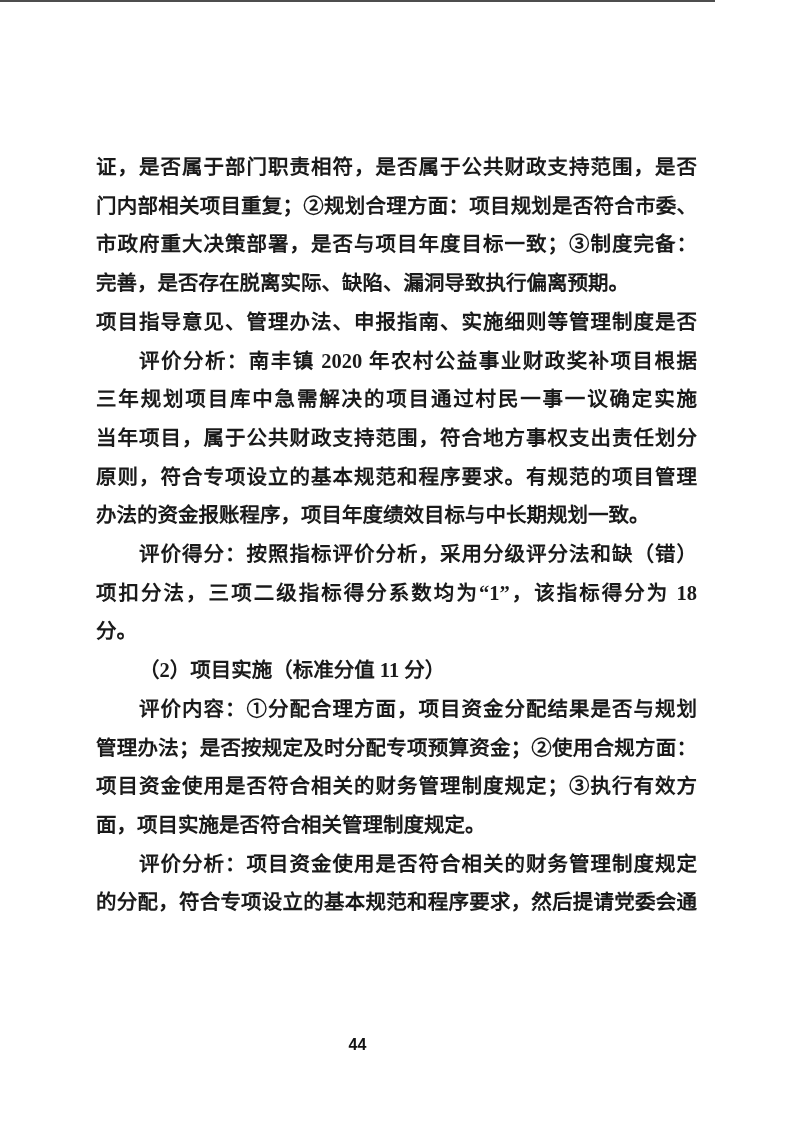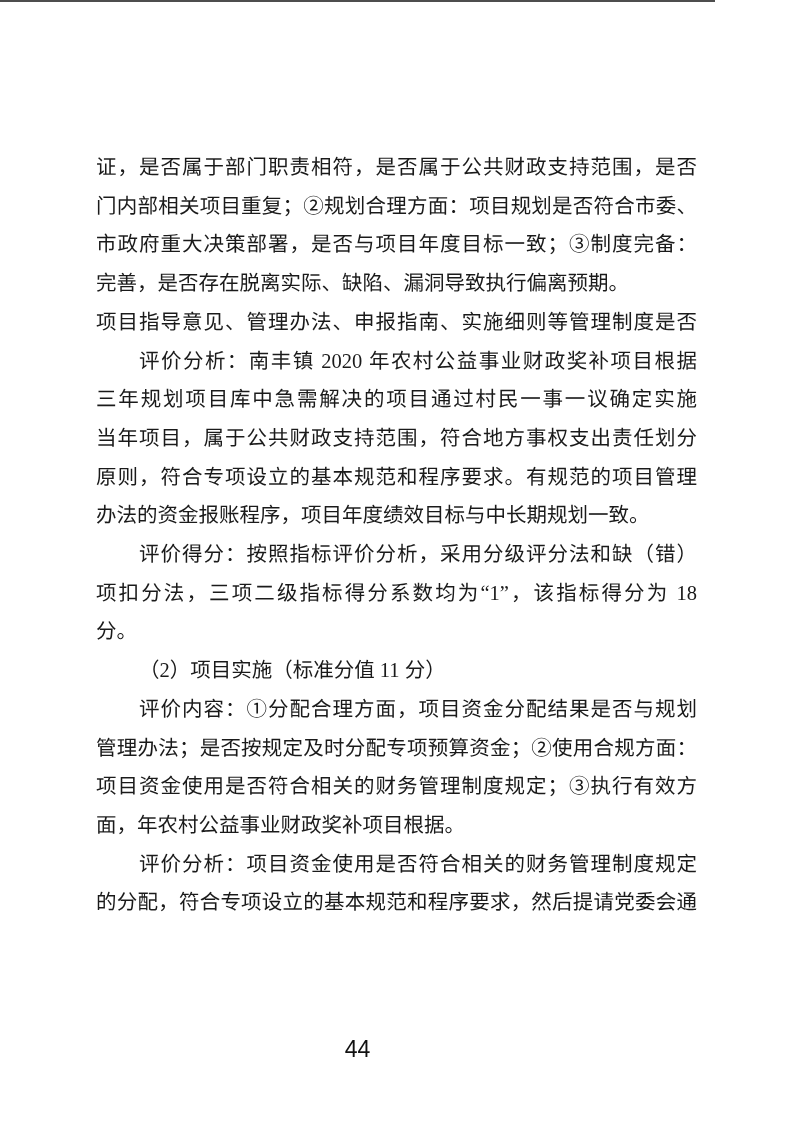--- a/index.html
+++ b/index.html
@@ -7,20 +7,21 @@
     padding: 0;
     background: #ffffff;
   }
   .page {
     position: relative;
     width: 715px;
     height: 1122px;
     background: #ffffff;
     overflow: hidden;
     font-family: "Liberation Serif", "DejaVu Serif", serif;
+    font-weight: bold;
   }
   .page-top-edge {
     position: absolute;
     top: 0;
     left: 0;
     width: 100%;
     height: 2px;
     background: #4d4d4d;
   }
   .doc-body {
@@ -47,21 +48,21 @@
   .line.indent {
     text-indent: 43px;
   }
   .page-number {
     position: absolute;
     top: 1036px;
     left: 0;
     width: 100%;
     text-align: center;
     font-family: "Liberation Sans", "DejaVu Sans", sans-serif;
-    font-size: 23px;
+    font-size: 16px;
     color: #111111;
   }
 </style>
 </head>
 <body>
 
 <div class="page">
   <div class="page-top-edge"></div>
   <div class="doc-body">
       <div class="paragraph">
@@ -83,21 +84,21 @@
         <div class="line jl">项扣分法，三项二级指标得分系数均为“1”，该指标得分为 18</div>
         <div class="line">分。</div>
       </div>
       <div class="paragraph">
         <div class="line indent">（2）项目实施（标准分值 11 分）</div>
       </div>
       <div class="paragraph">
         <div class="line jl indent">评价内容：①分配合理方面，项目资金分配结果是否与规划</div>
         <div class="line jl">管理办法；是否按规定及时分配专项预算资金；②使用合规方面：</div>
         <div class="line jl">项目资金使用是否符合相关的财务管理制度规定；③执行有效方</div>
-        <div class="line">面，年农村公益事业财政奖补项目根据。</div>
+        <div class="line">面，项目实施是否符合相关管理制度规定。</div>
       </div>
       <div class="paragraph">
         <div class="line jl indent">评价分析：项目资金使用是否符合相关的财务管理制度规定</div>
         <div class="line jl">的分配，符合专项设立的基本规范和程序要求，然后提请党委会通</div>
       </div>
     </div>
   <div class="page-number">44</div>
 </div>
 
 </body></html>

